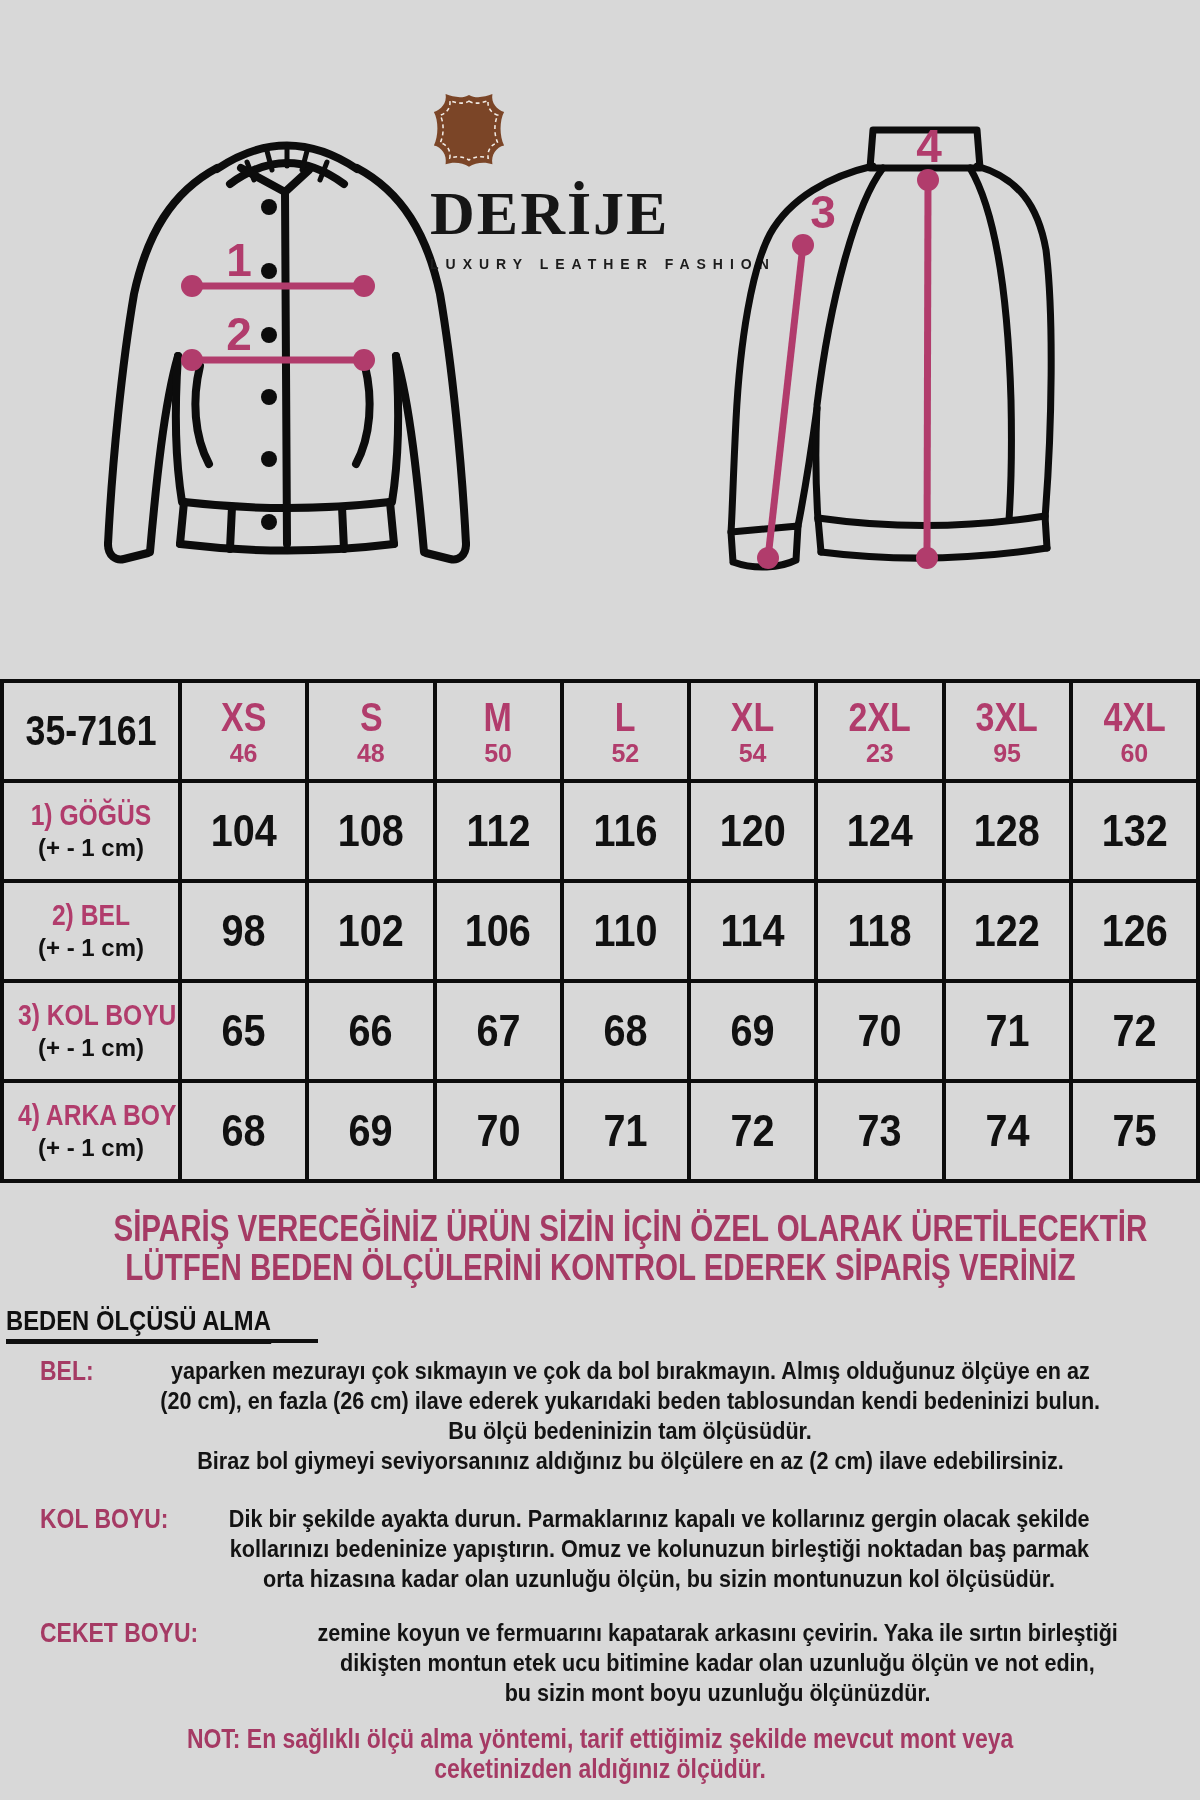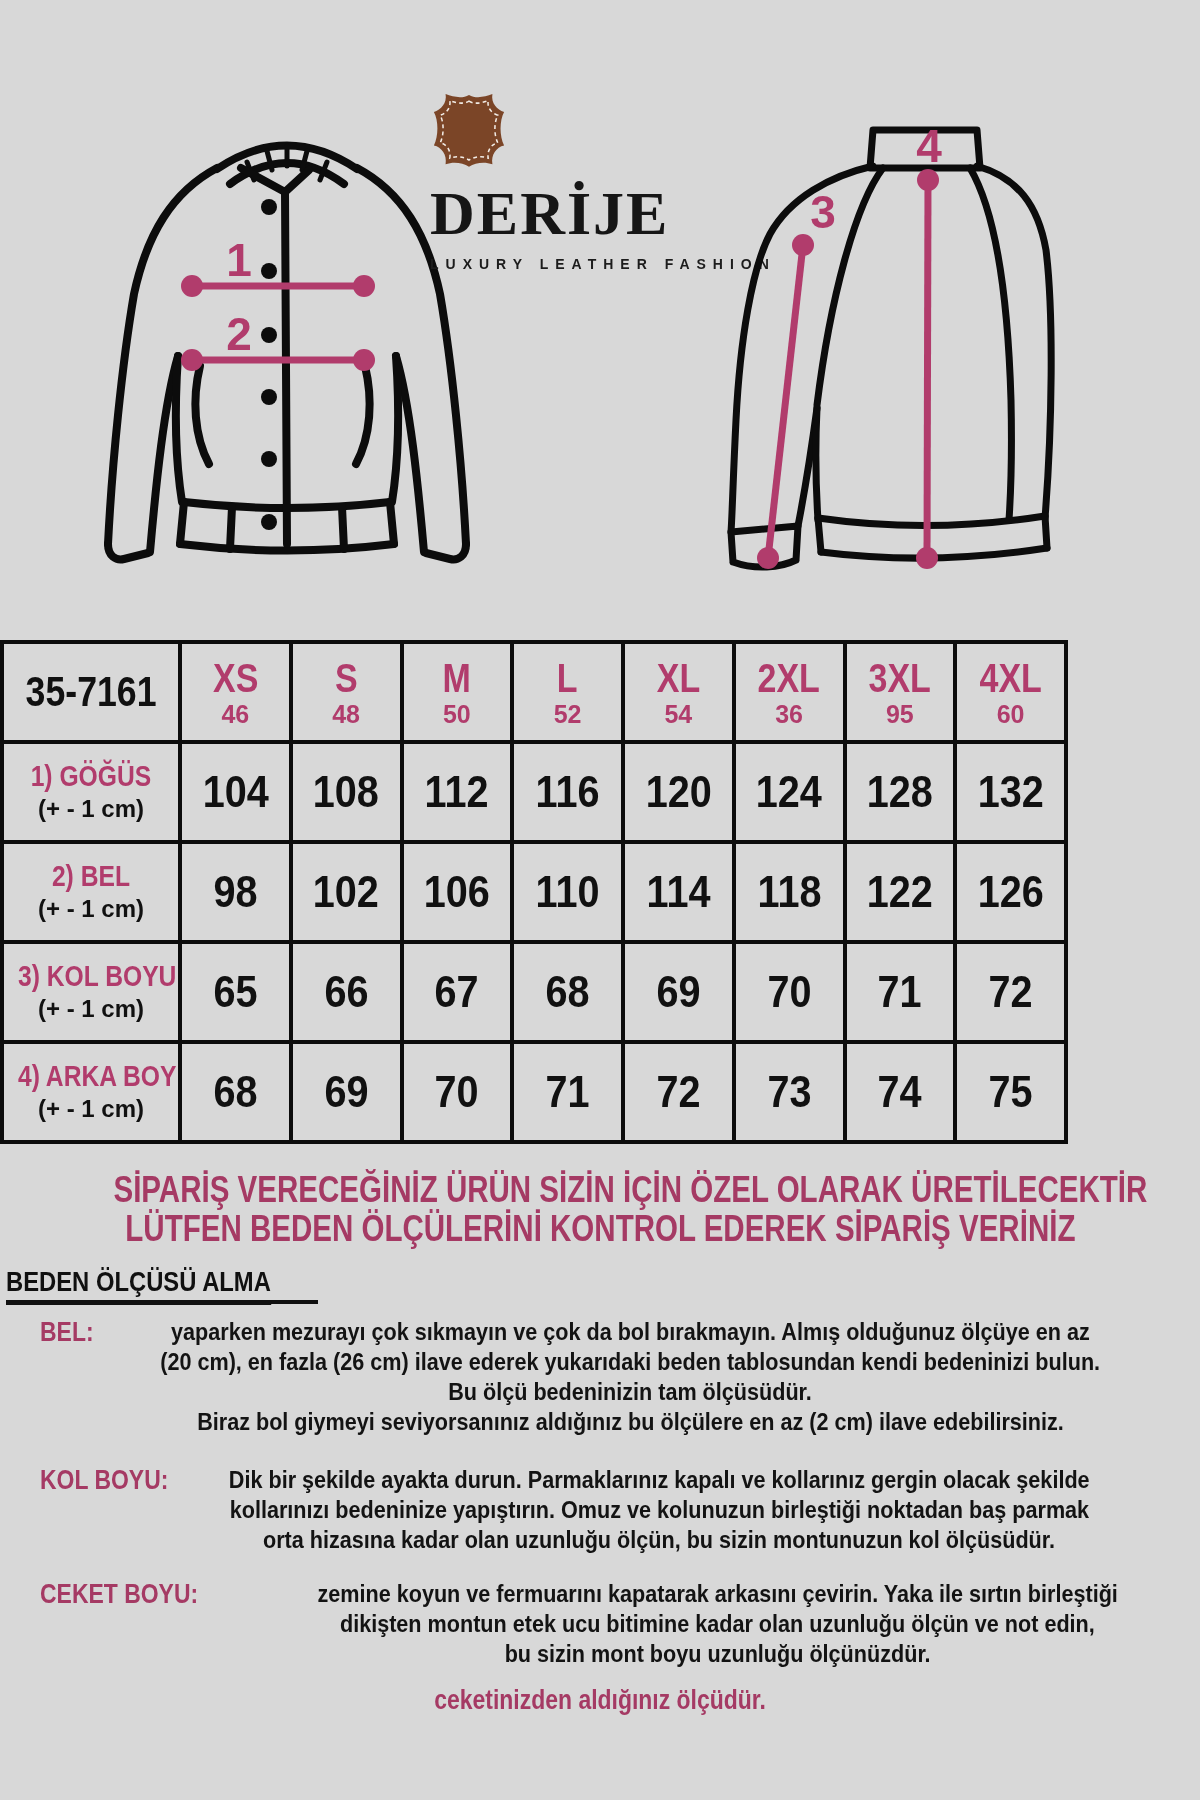--- a/index.html
+++ b/index.html
@@ -32,21 +32,21 @@
   .brand{position:absolute;left:430px;top:86px;width:385px;text-align:left;}
   .patch{width:78px;height:88px;}
   .brand-name{font-family:"Liberation Serif",serif;font-size:62px;font-weight:700;letter-spacing:2px;line-height:1;margin-top:4px;color:#161616;}
   .tagline{font-size:14px;font-weight:700;letter-spacing:7px;margin-top:12px;color:#1c1c1c;}
   
   .cx82{display:inline-block;transform:scaleX(.82);white-space:nowrap;}
   .cx85{display:inline-block;transform:scaleX(.85);white-space:nowrap;}
   .cx9{display:inline-block;transform:scaleX(.9);white-space:nowrap;}
   .ol{transform-origin:0 50%;}
   
-  table.sizes{width:1068px;border-collapse:collapse;table-layout:fixed;}
+  table.sizes{width:1200px;border-collapse:collapse;table-layout:fixed;margin-top:39px;}
   table.sizes td{border:4px solid var(--line);height:100px;text-align:center;vertical-align:middle;padding:0;}
   td.c0{width:178px;}
   .code{font-size:42px;font-weight:800;color:#111;}
   .sz{font-size:40px;font-weight:800;color:var(--mag);line-height:1;}
   .eu{font-size:25px;font-weight:800;color:var(--mag);line-height:1;margin-top:4px;}
   .rlabel{font-size:29px;font-weight:800;color:var(--mag);line-height:1.05;}
   .tol{font-size:24px;font-weight:700;color:#111;margin-top:4px;}
   .val{font-size:44px;font-weight:800;color:#111;}
   
   .notice{margin-top:26px;text-align:center;color:var(--mag-deep);font-weight:800;font-size:36px;line-height:39px;}
@@ -164,21 +164,21 @@
     <td>
           <div class="sz"><span class="cx85">L</span></div>
           <div class="eu">52</div>
         </td>
     <td>
           <div class="sz"><span class="cx85">XL</span></div>
           <div class="eu">54</div>
         </td>
     <td>
           <div class="sz"><span class="cx85">2XL</span></div>
-          <div class="eu">36</div>
+          <div class="eu">23</div>
         </td>
     <td>
           <div class="sz"><span class="cx85">3XL</span></div>
           <div class="eu">95</div>
         </td>
     <td>
           <div class="sz"><span class="cx85">4XL</span></div>
           <div class="eu">60</div>
         </td>
   </tr>
@@ -266,14 +266,15 @@
 </div>
 
 <div class="sec sec-ceket">
   <div class="sec-label"><span class="cx85 ol">CEKET BOYU:</span></div>
   <div class="bl"><span class="cx9">zemine koyun ve fermuarını kapatarak arkasını çevirin. Yaka ile sırtın birleştiği</span></div>
   <div class="bl"><span class="cx9">dikişten montun etek ucu bitimine kadar olan uzunluğu ölçün ve not edin,</span></div>
   <div class="bl"><span class="cx9">bu sizin mont boyu uzunluğu ölçünüzdür.</span></div>
 </div>
 
 <div class="note-block">
+  <div><span class="cx85">NOT: En sağlıklı ölçü alma yöntemi, tarif ettiğimiz şekilde mevcut mont veya</span></div>
   <div><span class="cx85">ceketinizden aldığınız ölçüdür.</span></div>
 </div>
 
 </body></html>

